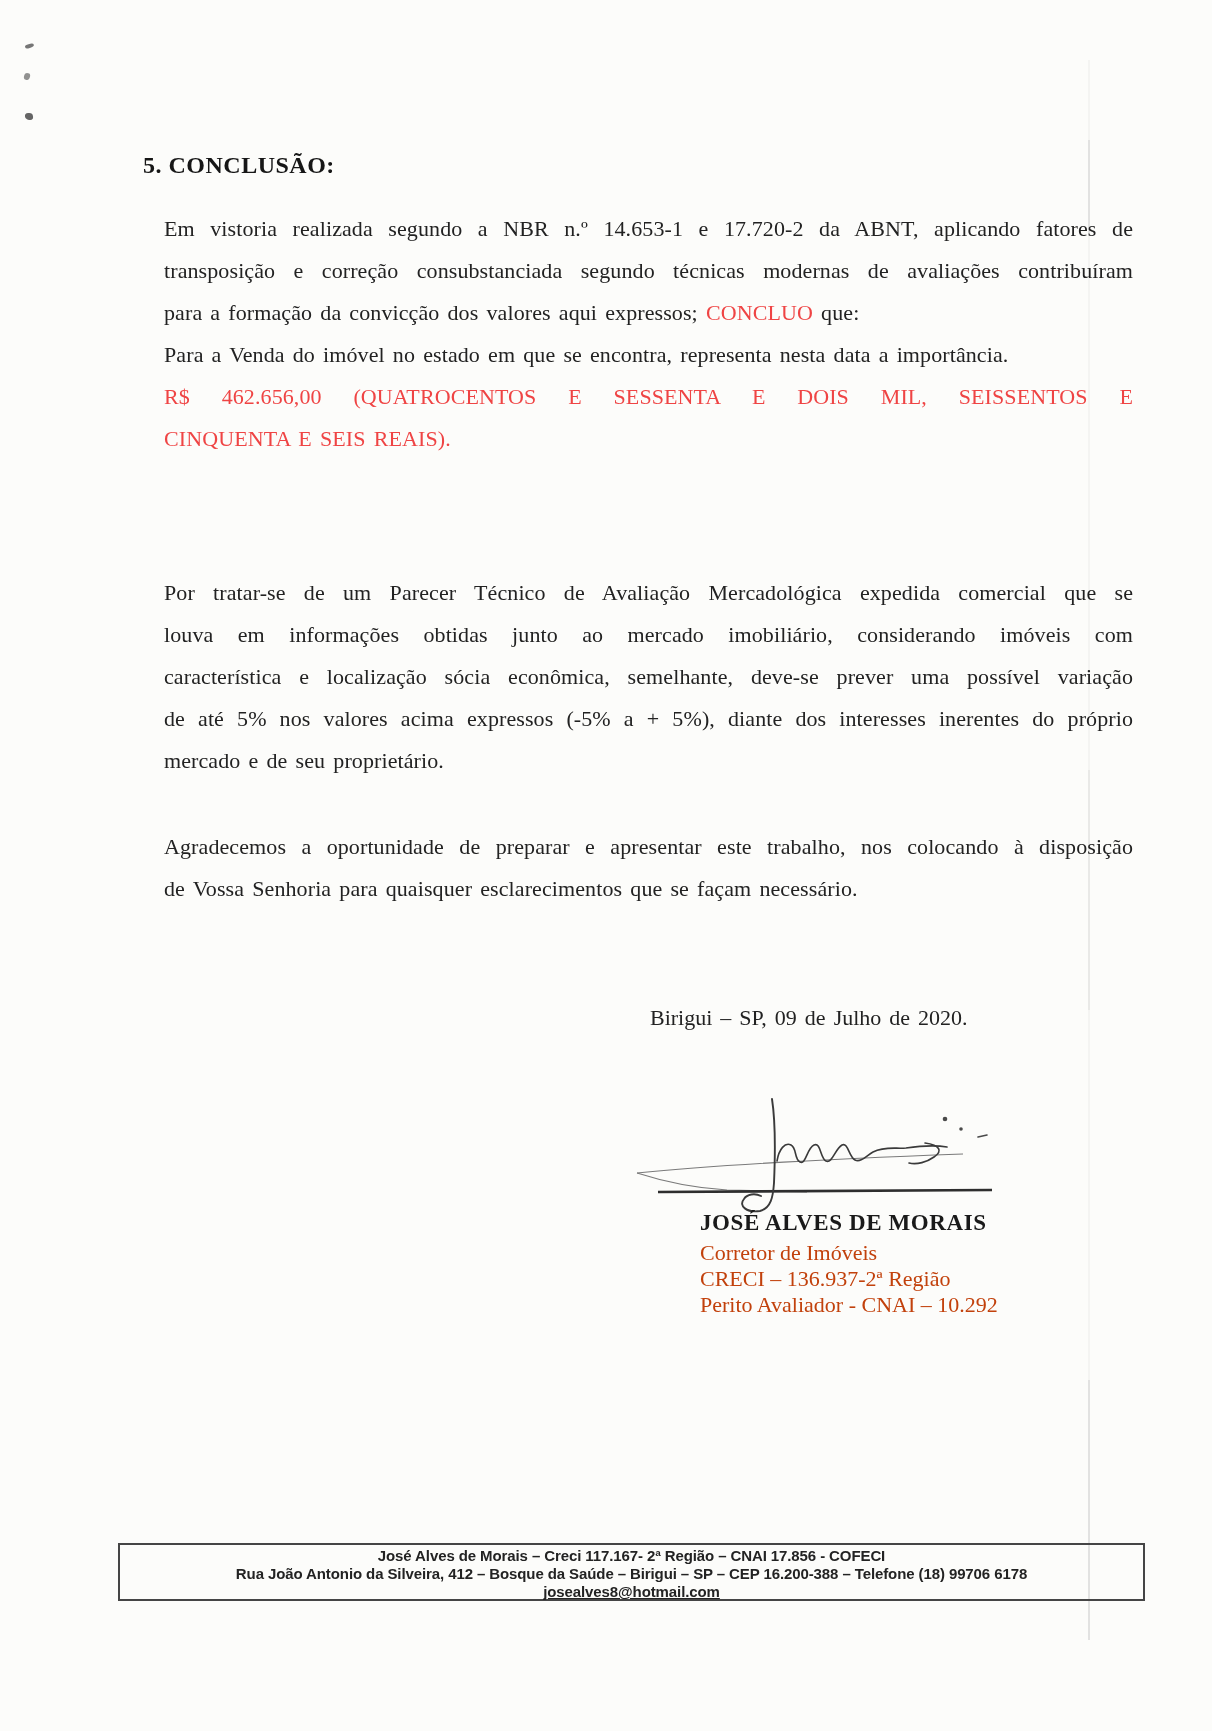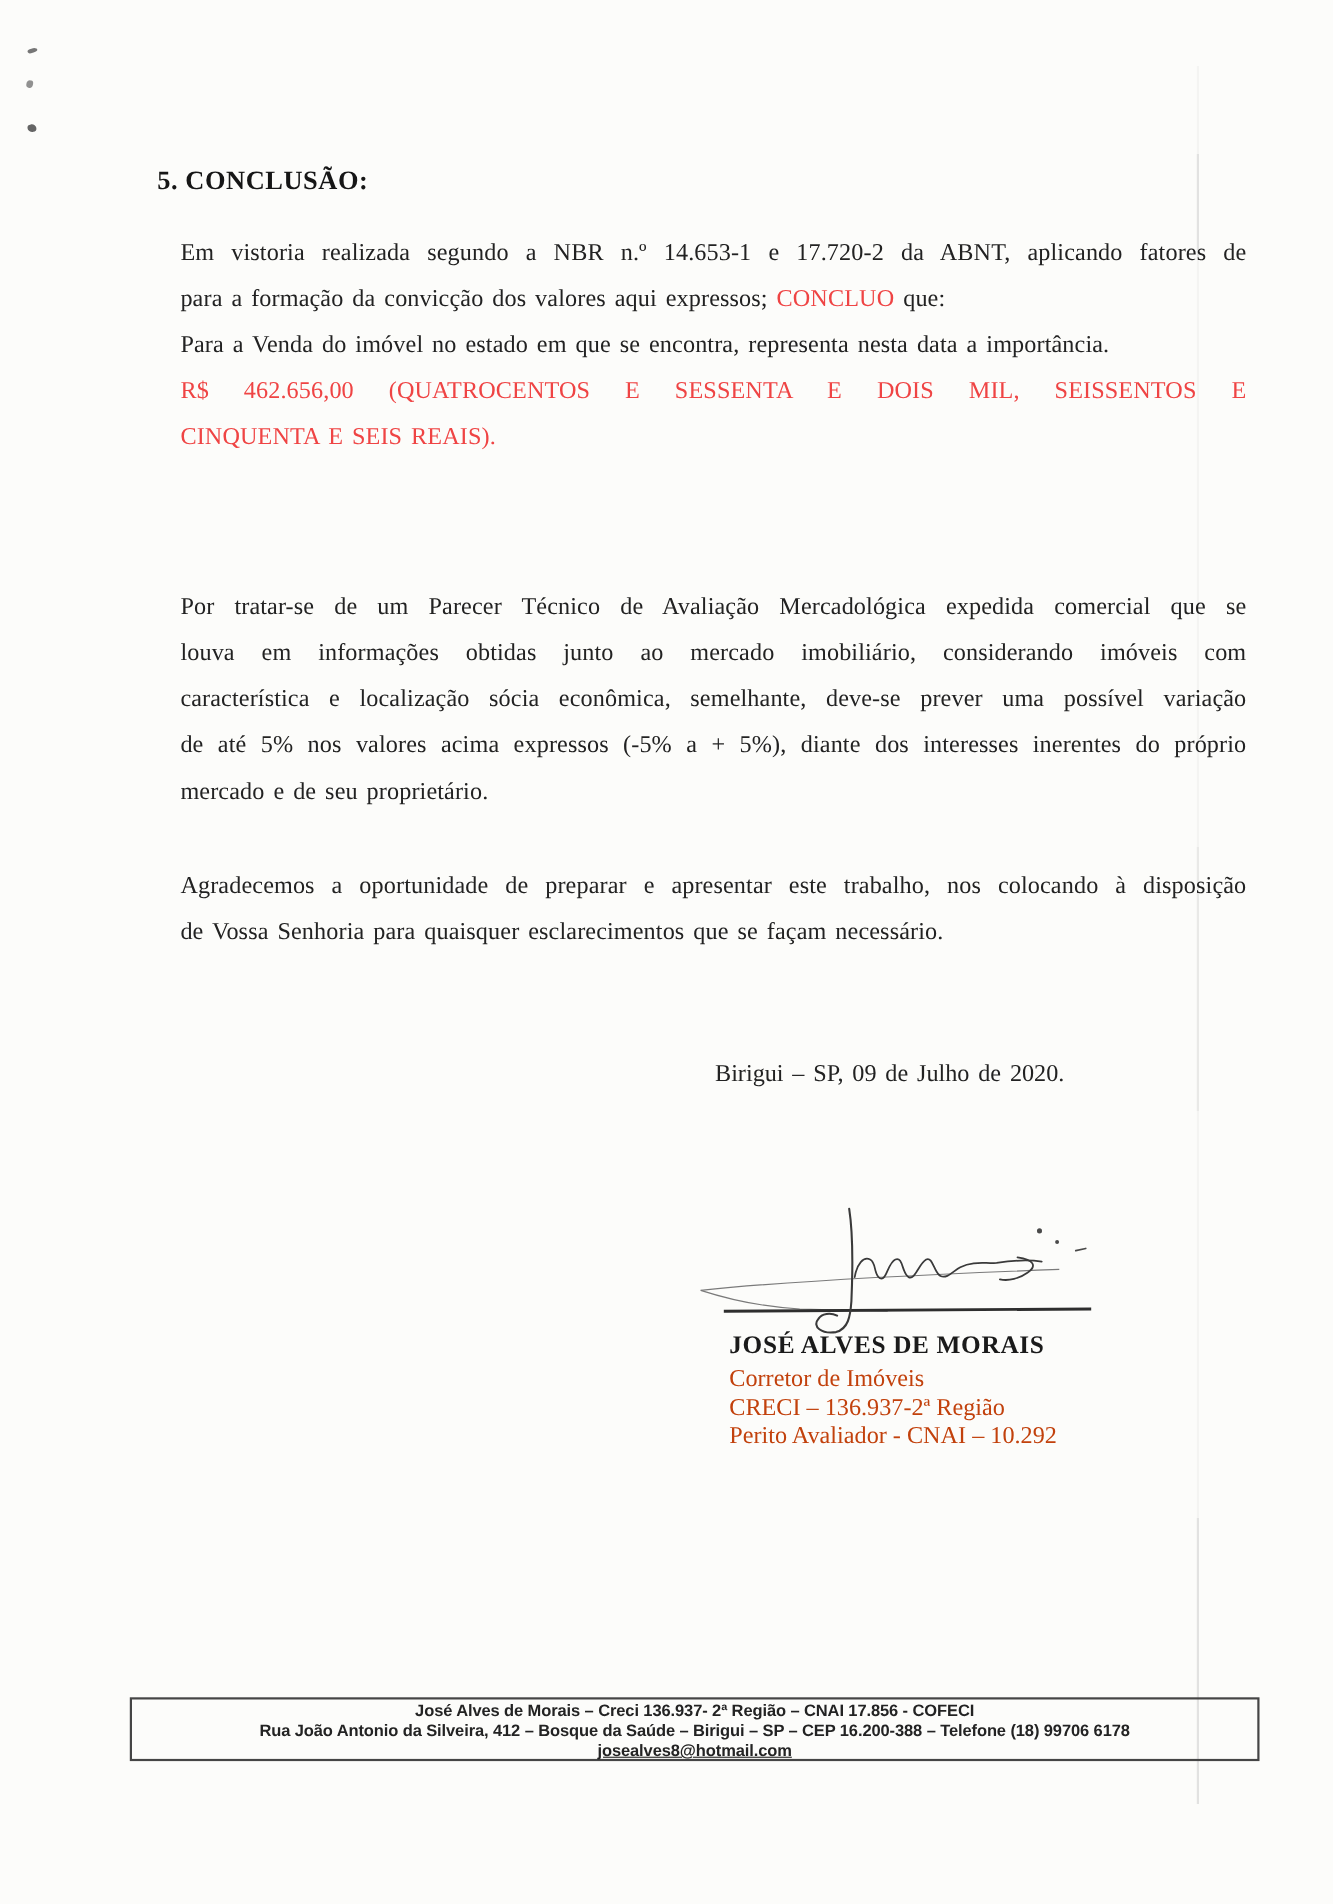--- a/index.html
+++ b/index.html
@@ -42,21 +42,21 @@
   }
   .b{font-weight:normal;color:#ef4444;}
   .gap1{margin-top:112px;}
   .gap2{margin-top:44px;}
   .dateline{
     margin-top:87px;padding-left:486px;
     font-size:22px;line-height:42px;word-spacing:2.5px;
   }
   
   .signature{position:absolute;left:595px;top:1085px;}
-  .sigblock{position:absolute;left:663px;top:1206px;}
+  .sigblock{position:absolute;left:700px;top:1206px;}
   .sig-name{font-size:23px;line-height:34px;font-weight:bold;color:#1a1a1a;letter-spacing:.6px;}
   .sig-line{font-size:22px;line-height:26px;color:#c2410c;}
   
   .footer{
     position:absolute;left:118px;top:1543px;width:1027px;height:58px;
     border:2px solid #454545;box-sizing:border-box;
     font-family:"Liberation Sans","DejaVu Sans",sans-serif;
     font-weight:bold;font-size:15px;color:#232323;
     text-align:center;padding-top:2px;letter-spacing:-.1px;
   }
@@ -74,20 +74,21 @@
   <div class="scanline sl-full"></div>
   <div class="scanline sl-a"></div>
   <div class="scanline sl-b"></div>
   <div class="scanline sl-c"></div>
 
   <div class="content">
     <h1 class="heading">5. CONCLUSÃO:</h1>
 
     <div class="para">
       <div class="line jline">Em vistoria realizada segundo a NBR n.º 14.653-1 e 17.720-2 da ABNT, aplicando fatores de</div>
+      <div class="line jline">transposição e correção consubstanciada segundo técnicas modernas de avaliações contribuíram</div>
       <div class="line"><span>para a formação da convicção dos valores aqui expressos; </span><span class="b">CONCLUO</span><span> que:</span></div>
       <div class="line">Para a Venda do imóvel no estado em que se encontra, representa nesta data a importância.</div>
       <div class="line jline b">R$ 462.656,00 (QUATROCENTOS E SESSENTA E DOIS MIL, SEISSENTOS E</div>
       <div class="line b">CINQUENTA E SEIS REAIS).</div>
     </div>
 
     <div class="para gap1">
       <div class="line jline">Por tratar-se de um Parecer Técnico de Avaliação Mercadológica expedida comercial que se</div>
       <div class="line jline">louva em informações obtidas junto ao mercado imobiliário, considerando imóveis com</div>
       <div class="line jline">característica e localização sócia econômica, semelhante, deve-se prever uma possível variação</div>
@@ -116,18 +117,18 @@
   </svg>
 
   <div class="sigblock">
     <div class="sig-name">JOSÉ ALVES DE MORAIS</div>
     <div class="sig-line">Corretor de Imóveis</div>
     <div class="sig-line">CRECI – 136.937-2ª Região</div>
     <div class="sig-line">Perito Avaliador - CNAI – 10.292</div>
   </div>
 
   <div class="footer">
-    <div class="footer-row">José Alves de Morais – Creci 136.937- 2ª Região – CNAI 17.856 - COFECI</div>
+    <div class="footer-row">José Alves de Morais – Creci 117.167- 2ª Região – CNAI 17.856 - COFECI</div>
     <div class="footer-row">Rua João Antonio da Silveira, 412 – Bosque da Saúde – Birigui – SP – CEP 16.200-388 – Telefone (18) 99706 6178</div>
     <div class="footer-row"><span class="email">josealves8@hotmail.com</span></div>
   </div>
 
 </div>
 
 </body></html>

